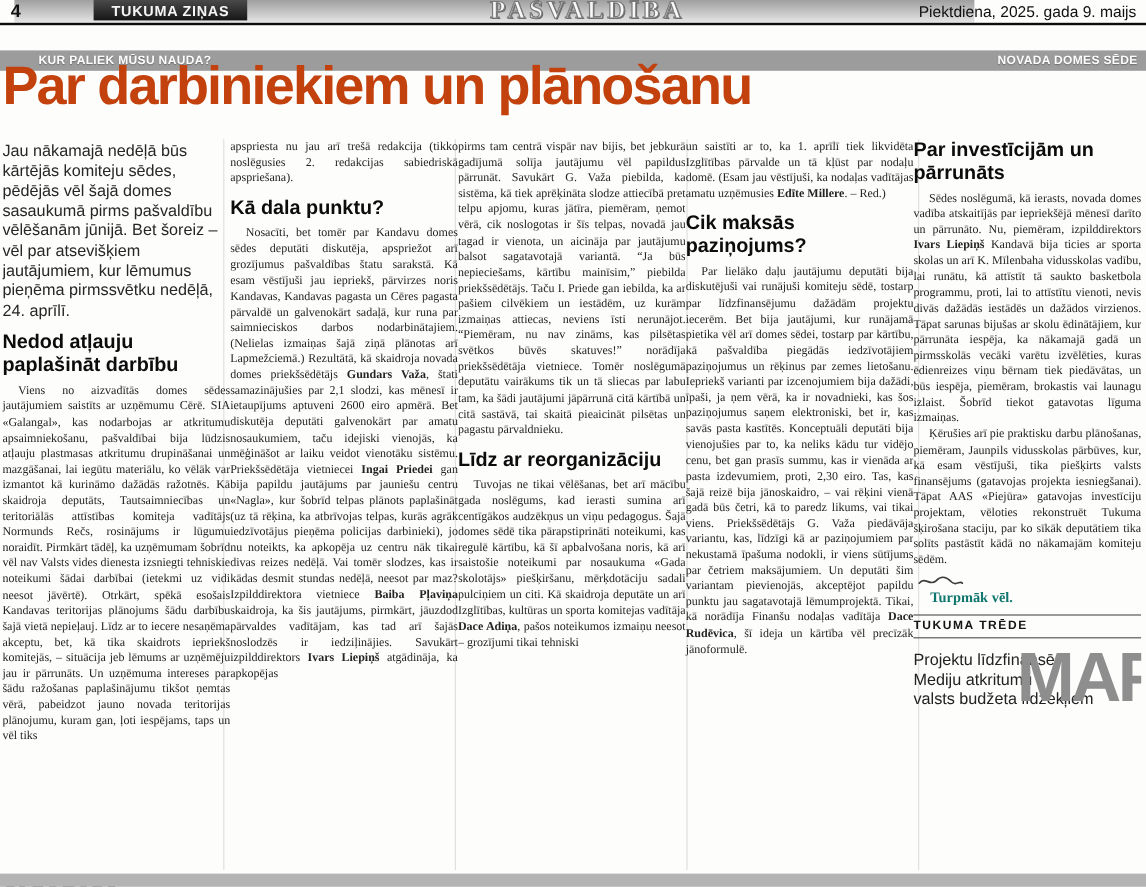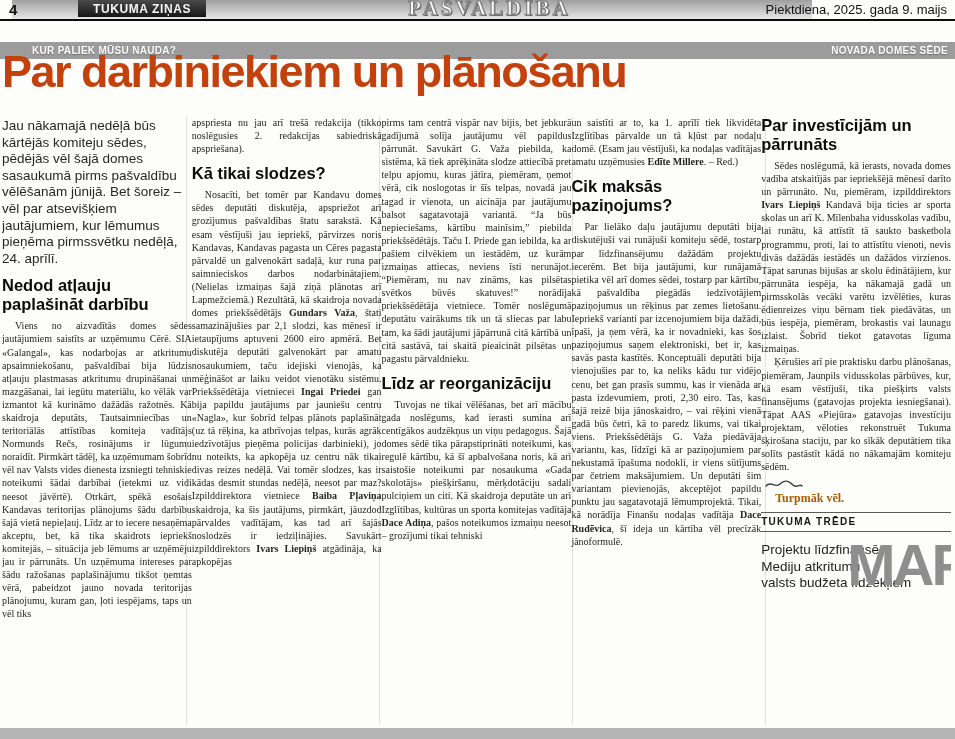--- a/index.html
+++ b/index.html
@@ -45,21 +45,21 @@
              margin:9px 0 5px;font-family:"Liberation Sans",sans-serif;}
   h3.first{margin-top:0;}
   p.body{font-family:Liberation Serif, serif;font-size:10px;line-height:13.1px;
          color:#242424;text-align:justify;margin:0;}
   p.indent{text-indent:13px;}
   p.body b{font-weight:bold;}
 
   
   .flourish{display:block;margin:6px 0 2px 4px;}
   .more{font-family:"Liberation Serif",serif;font-size:12px;font-weight:bold;
-        color:#a16207;margin:2px 0 6px;text-indent:14px;}
+        color:#0f766e;margin:2px 0 6px;text-indent:14px;}
   .rule{border:0;border-top:1px solid #5a5a5a;margin:3px 0;}
   .byline{font-size:10px;font-weight:bold;letter-spacing:1.3px;color:#141414;margin:3px 0 4px;}
   .credit{position:relative;margin-top:10px;font-size:13.5px;line-height:16.5px;color:#222;}
   .credit .line{display:block;}
   .maf{position:absolute;top:-6px;left:86px;font-size:58px;font-weight:bold;
        letter-spacing:-3px;color:#8e8e8e;line-height:58px;white-space:nowrap;}
 
   
   .bottombar{position:absolute;bottom:0;left:0;width:955px;height:11px;background:#b4b4b4;}
   .clippedglyphs{position:absolute;bottom:0;left:5px;height:7px;width:95px;opacity:.8;
@@ -101,21 +101,21 @@
   <div class="cols">
 
     <div class="col">
       <p class="lead">Jau nākamajā nedēļā būs kārtējās komiteju sēdes, pēdējās vēl šajā domes sasaukumā pirms pašvaldību vēlēšanām jūnijā. Bet šoreiz – vēl par atsevišķiem jautājumiem, kur lēmumus pieņēma pirmssvētku nedēļā, 24. aprīlī.</p>
       <h3 class="subhead">Nedod atļauju paplašināt darbību</h3>
       <p class="body indent">Viens no aizvadītās domes sēdes jautājumiem saistīts ar uzņēmumu Cērē. SIA «Galangal», kas nodarbojas ar atkritumu apsaimniekošanu, pašvaldībai bija lūdzis atļauju plastmasas atkritumu drupināšanai un mazgāšanai, lai iegūtu materiālu, ko vēlāk var izmantot kā kurināmo dažādās ražotnēs. Kā skaidroja deputāts, Tautsaimniecības un teritoriālās attīstības komiteja vadītājs Normunds Rečs, rosinājums ir lūgumu noraidīt. Pirmkārt tādēļ, ka uzņēmumam šobrīd vēl nav Valsts vides dienesta izsniegti tehniskie noteikumi šādai darbībai (ietekmi uz vidi neesot jāvērtē). Otrkārt, spēkā esošais Kandavas teritorijas plānojums šādu darbību šajā vietā nepieļauj. Līdz ar to iecere nesaņēma akceptu, bet, kā tika skaidrots iepriekš komitejās, – situācija jeb lēmums ar uzņēmēju jau ir pārrunāts. Un uzņēmuma intereses par šādu ražošanas paplašinājumu tikšot ņemtas vērā, pabeidzot jauno novada teritorijas plānojumu, kuram gan, ļoti iespējams, taps un vēl tiks</p>
     </div>
 
     <div class="col">
       <p class="body">apspriesta nu jau arī trešā redakcija (tikko noslēgusies 2. redakcijas sabiedriskā apspriešana).</p>
-      <h3 class="subhead">Kā tikai slodzes?</h3>
+      <h3 class="subhead">Kā dala punktu?</h3>
       <p class="body indent"><span>Nosacīti, bet tomēr par Kandavu domes sēdes deputāti diskutēja, apspriežot arī grozījumus pašvaldības štatu sarakstā. Kā esam vēstījuši jau iepriekš, pārvirzes noris Kandavas, Kandavas pagasta un Cēres pagasta pārvaldē un galvenokārt sadaļā, kur runa par saimnieciskos darbos nodarbinātajiem. (Nelielas izmaiņas šajā ziņā plānotas arī Lapmežciemā.) Rezultātā, kā skaidroja novada domes priekšsēdētājs </span><b>Gundars Važa</b><span>, štati samazinājušies par 2,1 slodzi, kas mēnesī ir ietaupījums aptuveni 2600 eiro apmērā. Bet diskutēja deputāti galvenokārt par amatu nosaukumiem, taču idejiski vienojās, ka mēģināšot ar laiku veidot vienotāku sistēmu. Priekšsēdētāja vietniecei </span><b>Ingai Priedei</b><span> gan bija papildu jautājums par jauniešu centru «Nagla», kur šobrīd telpas plānots paplašināt (uz tā rēķina, ka atbrīvojas telpas, kurās agrāk iedzīvotājus pieņēma policijas darbinieki), jo nu noteikts, ka apkopēja uz centru nāk tikai divas reizes nedēļā. Vai tomēr slodzes, kas ir kādas desmit stundas nedēļā, neesot par maz? Izpilddirektora vietniece </span><b>Baiba Pļaviņa</b><span> skaidroja, ka šis jautājums, pirmkārt, jāuzdod pārvaldes vadītājam, kas tad arī šajās noslodzēs ir iedziļinājies. Savukārt izpilddirektors </span><b>Ivars Liepiņš</b><span> atgādināja, ka apkopējas</span></p>
     </div>
 
     <div class="col">
       <p class="body">pirms tam centrā vispār nav bijis, bet jebkurā gadījumā solīja jautājumu vēl papildus pārrunāt. Savukārt G. Važa piebilda, ka sistēma, kā tiek aprēķināta slodze attiecībā pret telpu apjomu, kuras jātīra, piemēram, ņemot vērā, cik noslogotas ir šīs telpas, novadā jau tagad ir vienota, un aicināja par jautājumu balsot sagatavotajā variantā. “Ja būs nepieciešams, kārtību mainīsim,” piebilda priekšsēdētājs. Taču I. Priede gan iebilda, ka ar pašiem cilvēkiem un iestādēm, uz kurām izmaiņas attiecas, neviens īsti nerunājot. “Piemēram, nu nav zināms, kas pilsētas svētkos būvēs skatuves!” norādīja priekšsēdētāja vietniece. Tomēr noslēgumā deputātu vairākums tik un tā sliecas par labu tam, ka šādi jautājumi jāpārrunā citā kārtībā un citā sastāvā, tai skaitā pieaicināt pilsētas un pagastu pārvaldnieku.</p>
       <h3 class="subhead">Līdz ar reorganizāciju</h3>
       <p class="body indent"><span>Tuvojas ne tikai vēlēšanas, bet arī mācību gada noslēgums, kad ierasti sumina arī centīgākos audzēkņus un viņu pedagogus. Šajā domes sēdē tika pārapstiprināti noteikumi, kas regulē kārtību, kā šī apbalvošana noris, kā arī saistošie noteikumi par nosaukuma «Gada skolotājs» piešķiršanu, mērķdotāciju sadali pulciņiem un citi. Kā skaidroja deputāte un arī Izglītības, kultūras un sporta komitejas vadītāja </span><b>Dace Adiņa</b><span>, pašos noteikumos izmaiņu neesot – grozījumi tikai tehniski</span></p>
     </div>
 
     <div class="col">

